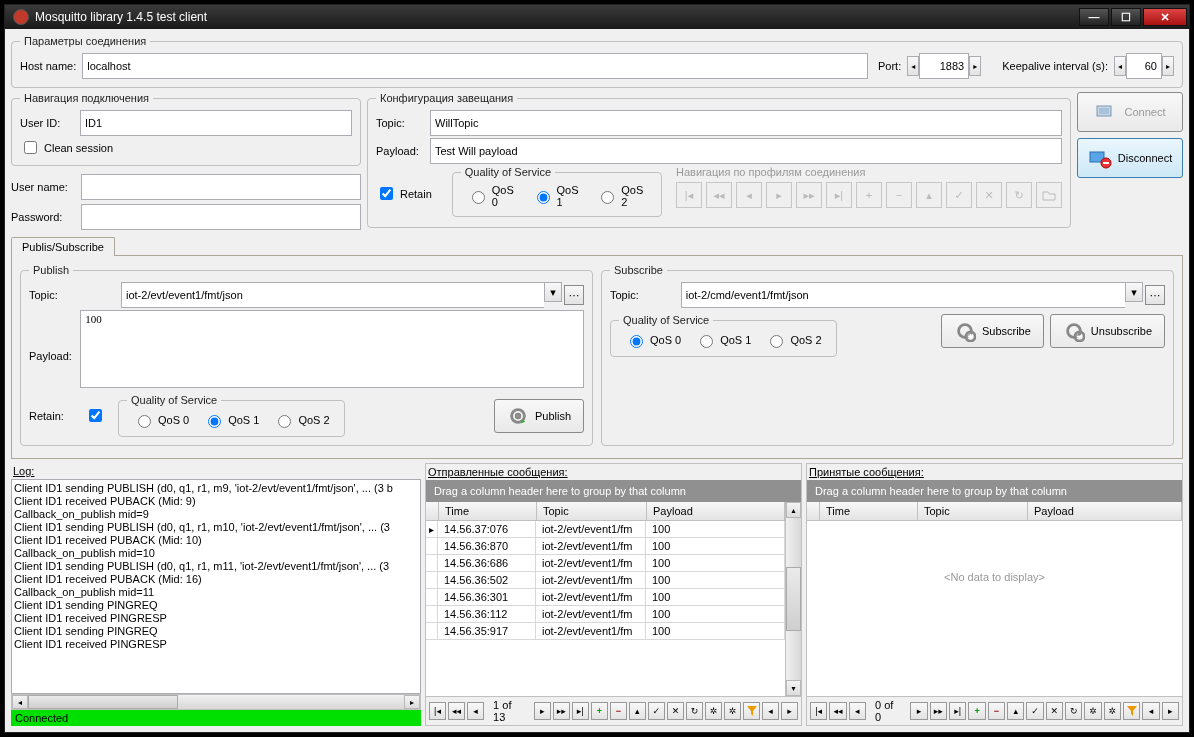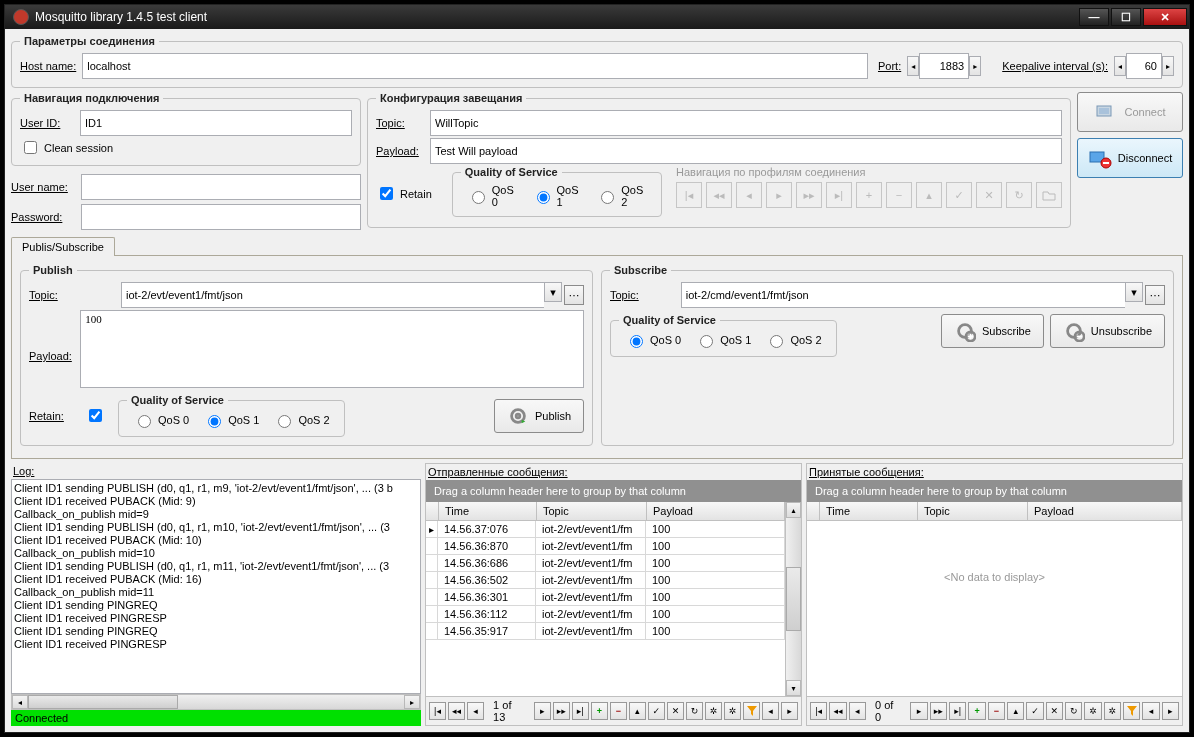--- a/index.html
+++ b/index.html
@@ -6,23 +6,23 @@
   body { margin: 0; background: #000; padding: 4px; }
   .window { background: #f0f0f0; border: 1px solid #222; width: 1186px; height: 729px; display: flex; flex-direction: column; }
   .titlebar { background: linear-gradient(#3a3a3a, #1a1a1a); height: 24px; display: flex; align-items: center; color: #fff; padding: 0 2px; }
   .titlebar .icon { width: 16px; height: 16px; background: #c0392b; border-radius: 50%; margin: 0 6px; border: 1px solid #555; }
   .titlebar .title { flex: 1; font-size: 12px; }
   .tb-btns { display: flex; }
   .tb-btn { width: 30px; height: 18px; margin-left: 2px; background: linear-gradient(#555,#222); border: 1px solid #111; display: flex; align-items: center; justify-content: center; color: #fff; font-weight: bold; }
   .tb-btn.close { background: linear-gradient(#d44,#a11); width: 44px; }
   .content { flex: 1; padding: 6px; display: flex; flex-direction: column; overflow: hidden; }
   fieldset { border: 1px solid #c0c0c0; border-radius: 4px; margin: 0 0 4px 0; padding: 4px 8px 6px 8px; background: #f0f0f0; }
-  fieldset > legend { padding: 0 4px; color: #222; font-weight: bold; }
+  fieldset > legend { padding: 0 4px; color: #222; }
   .row { display: flex; align-items: center; margin: 2px 0; }
-  .lbl { white-space: nowrap; margin-right: 6px; text-decoration: underline; }
+  .lbl { white-space: nowrap; margin-right: 6px; }
   input[type=text], .textarea { border: 1px solid #abadb3; background: #fff; height: 24px; padding: 12px 4px; }
   .stretch { flex: 1; }
   .spinner { display: flex; align-items: center; }
   .spinner input { width: 50px; text-align: right; }
   .spin-btn { width: 12px; height: 20px; border: 1px solid #abadb3; background: linear-gradient(#f8f8f8,#e3e3e3); display: flex; align-items: center; justify-content: center; font-size: 8px; }
   .chk { display: inline-flex; align-items: center; gap: 4px; }
   .radio-group { display: flex; gap: 14px; align-items: center; padding: 2px 6px; }
   .big-btn { height: 40px; width: 106px; border: 1px solid #8b8b8b; background: linear-gradient(#f8f8f8,#e9e9e9); display: flex; align-items: center; justify-content: center; gap: 6px; border-radius: 3px; cursor: pointer; }
   .big-btn.disabled { color: #999; }
   .big-btn.active { border: 1px solid #3c7fb1; background: linear-gradient(#eaf6fd,#cde8f6); }

